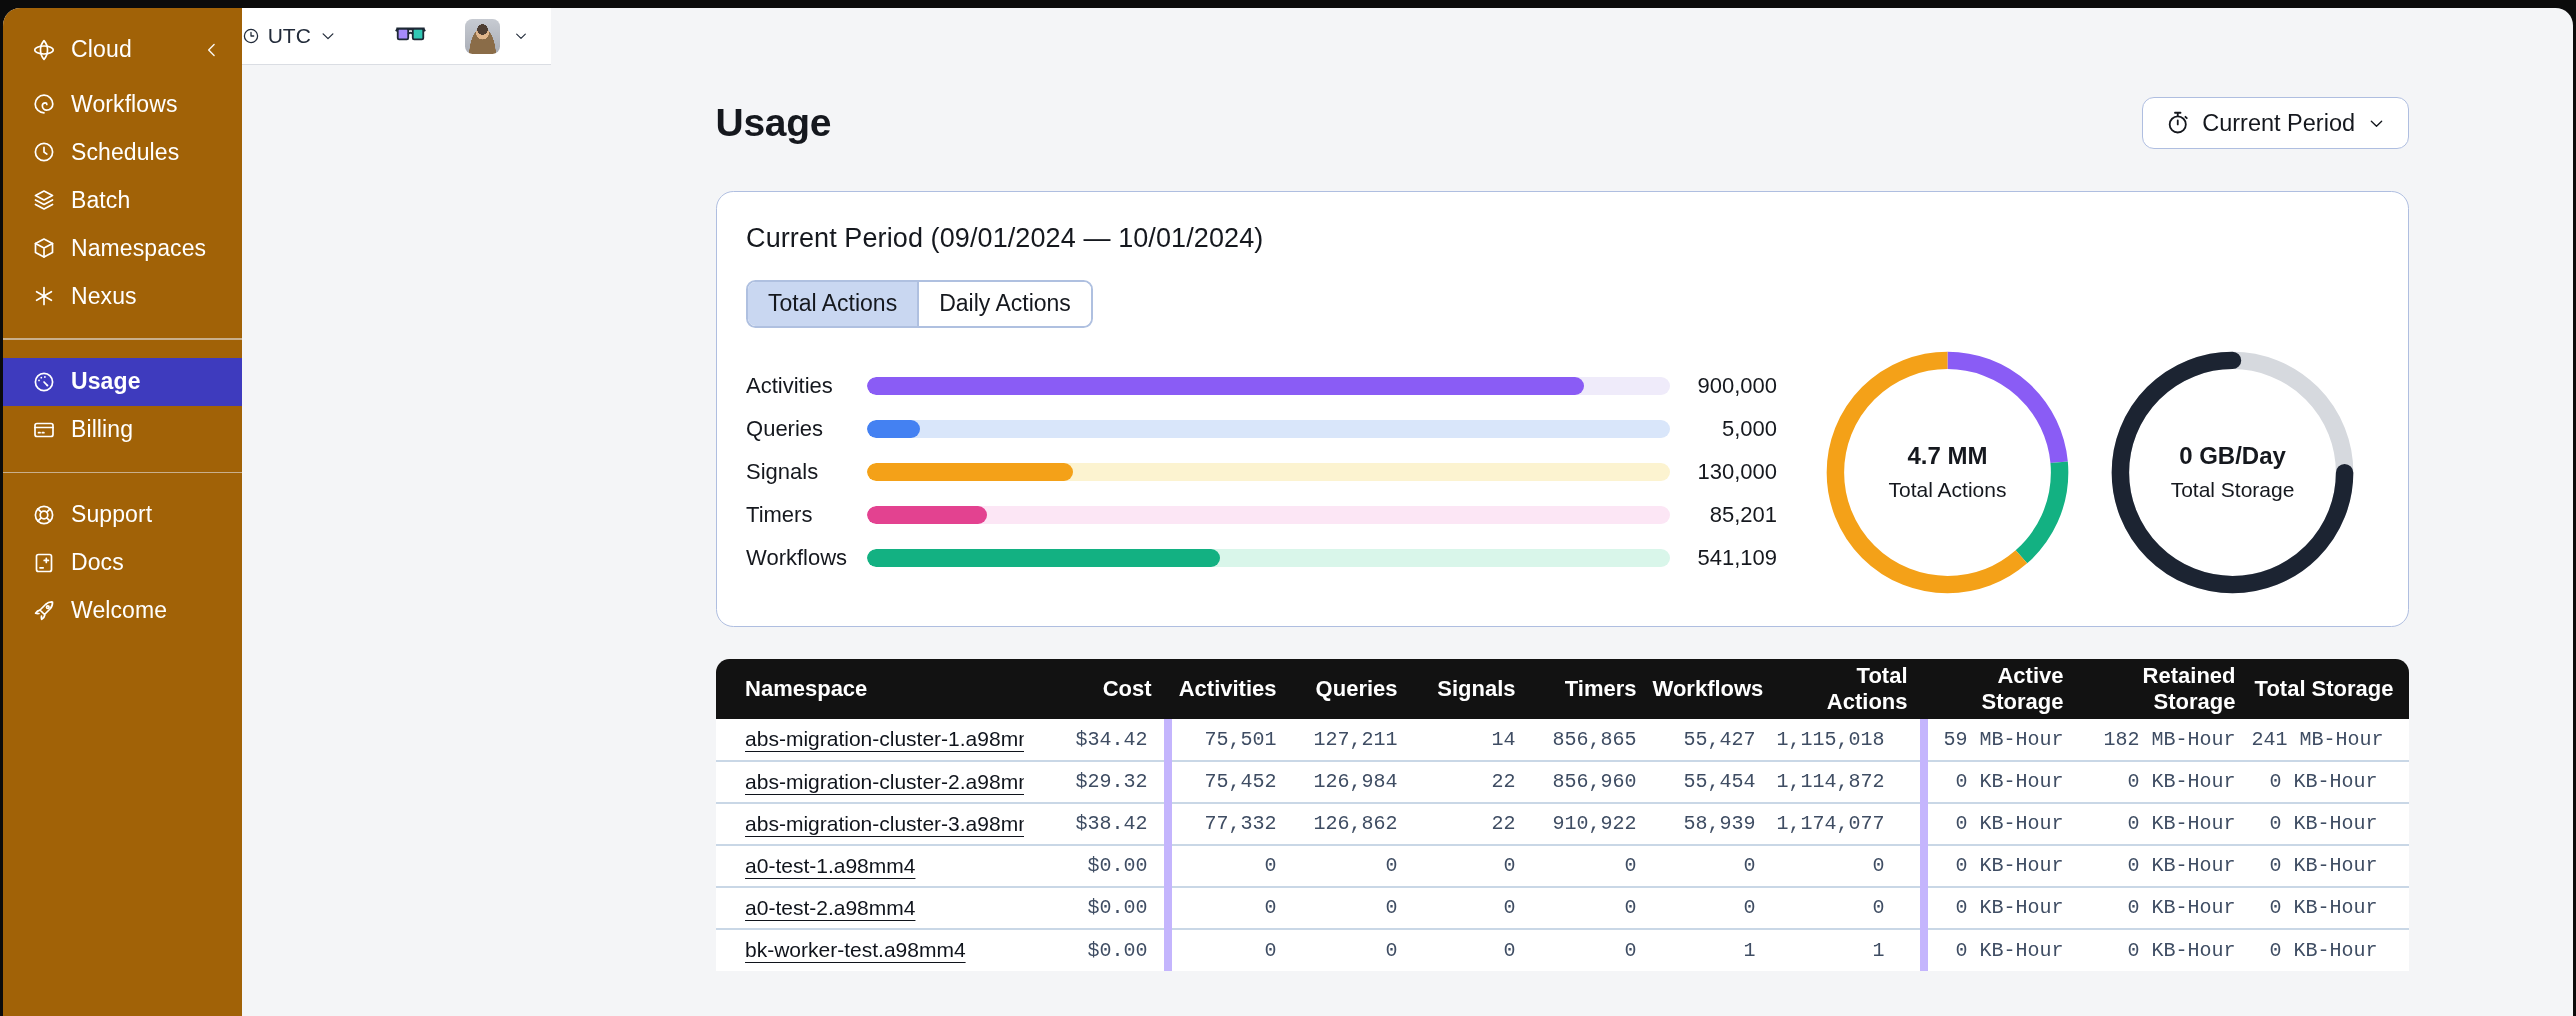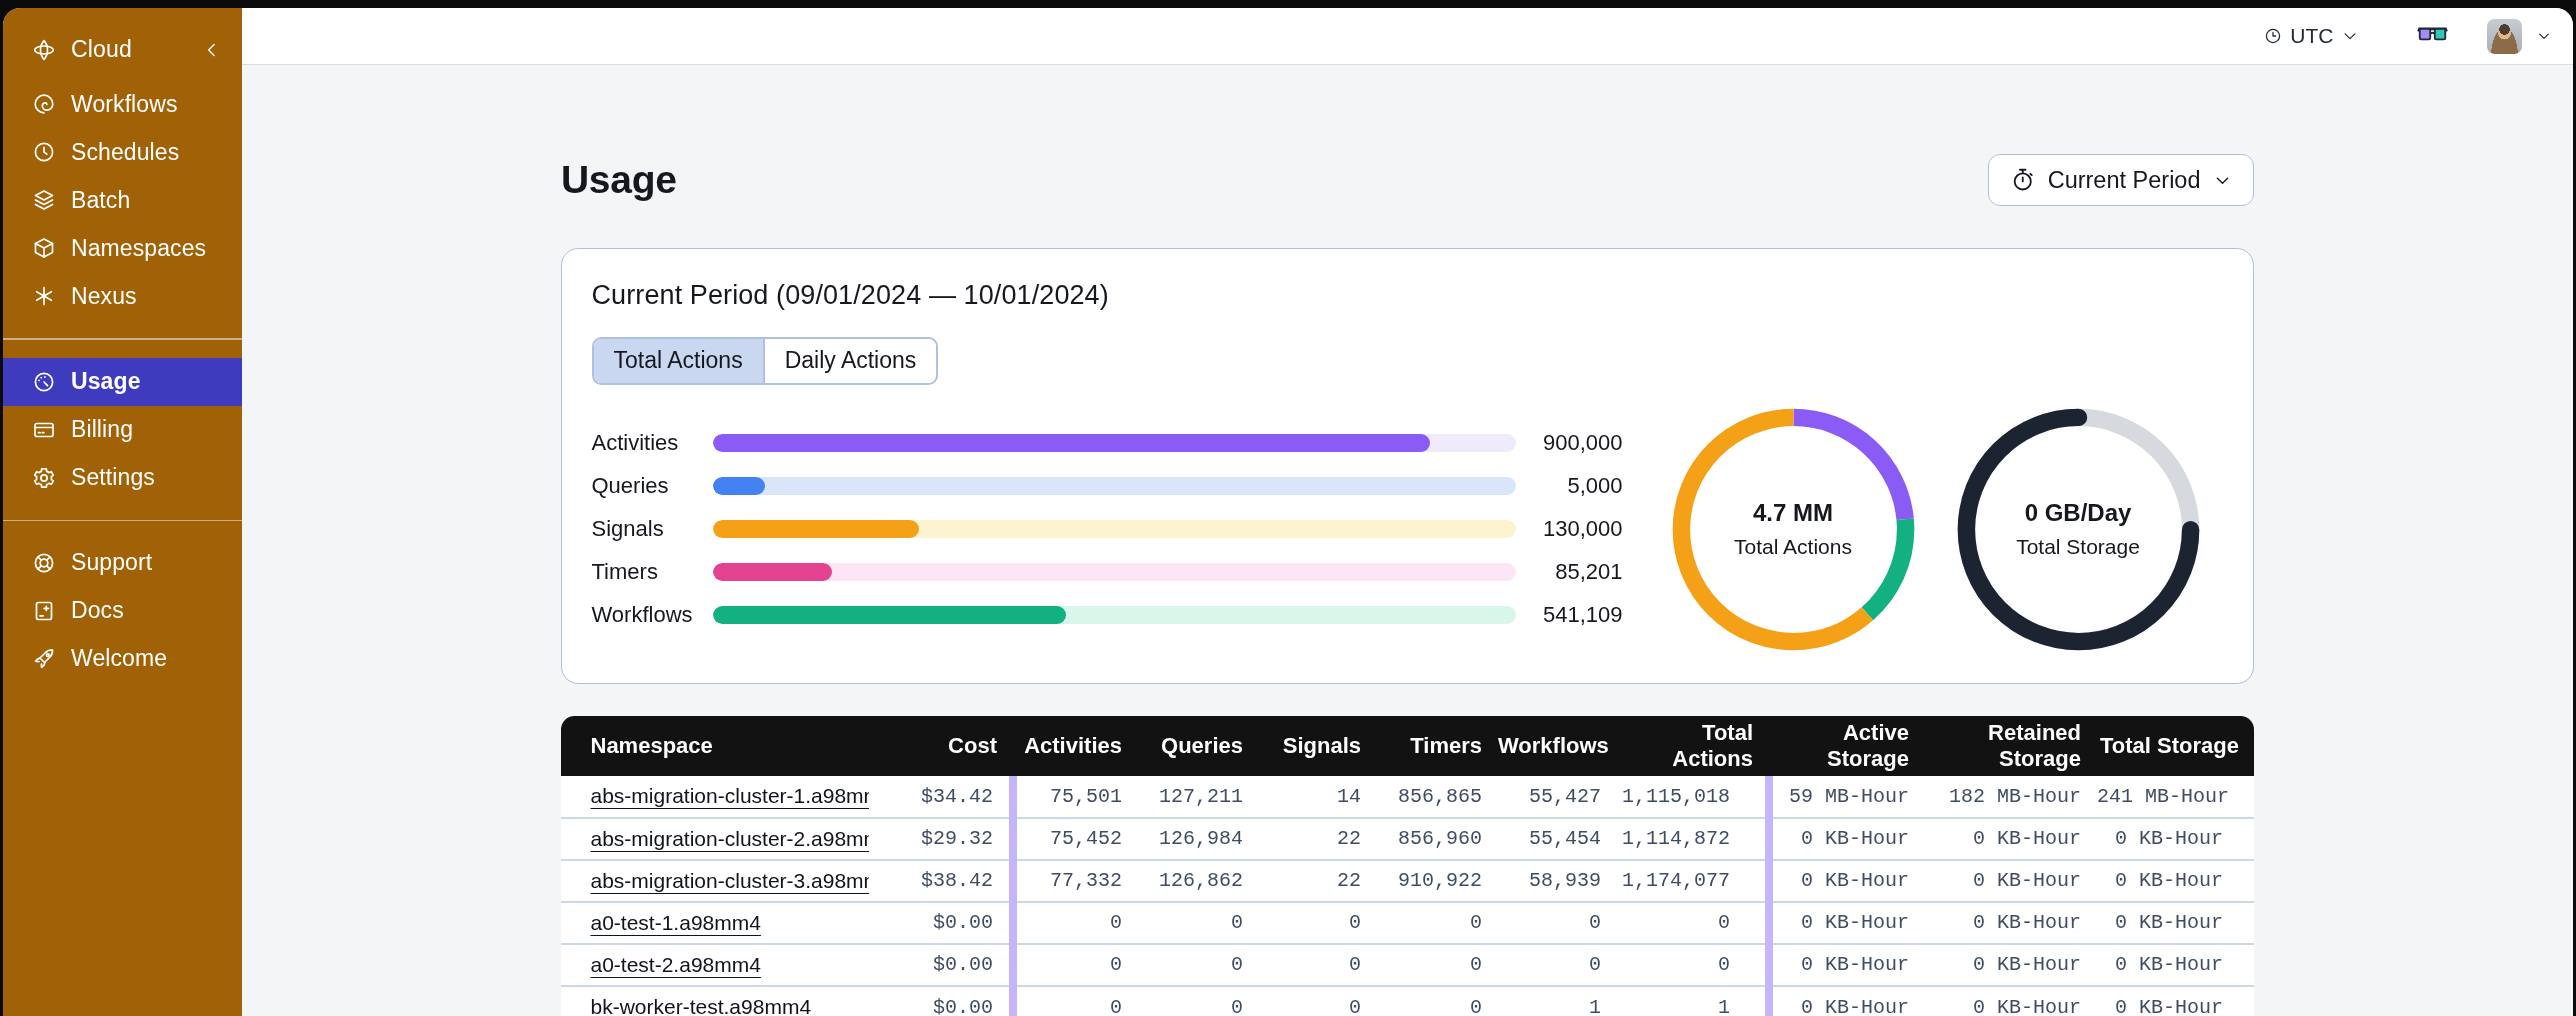--- a/index.html
+++ b/index.html
@@ -20,21 +20,21 @@
   .collapse svg, .nav-icon svg { display: block; width: 100%; height: 100%; }
   .nav-item { display: flex; align-items: center; height: 48px; padding: 0 16px 0 29.5px; cursor: pointer; }
   .nav-item.active { background: #3E3BBE; }
   .nav-item.active .nav-label { font-weight: 700; }
   .nav-icon { width: 24px; height: 24px; flex: 0 0 24px; }
   .nav-label { font-size: 23px; margin-left: 14.8px; letter-spacing: 0.1px; }
   .nav-sep { height: 1.3px; background: rgba(235,238,250,.55); margin: 18px 0; }
   nav > .nav-item:first-child { margin-top: 9.4px; }
 
   
-  .main { flex: 1; display: flex; flex-direction: column; min-width: 0; }
+  .main { flex: 1; display: flex; flex-direction: row; min-width: 0; }
   .topbar {
     height: 57px; background: #fff; border-bottom: 1.3px solid #DADDE3;
     display: flex; align-items: center; justify-content: flex-end; padding-right: 21.5px;
   }
   .tz { display: flex; align-items: center; gap: 8px; cursor: pointer; color: #222B3A; }
   .tz .icon { width: 18px; height: 18px; }
   .tz-label { font-size: 21px; font-weight: 500; }
   .chev { width: 16px; height: 16px; color: #222B3A; }
   .icon svg { display: block; width: 100%; height: 100%; }
   .glasses-btn { background: none; border: none; cursor: pointer; margin-left: 58px; width: 31px; height: 21.5px; }
@@ -184,29 +184,20 @@
         </div>
         <div class="nav-item">
           <span class="nav-icon">
             <svg viewBox="0 0 24 24" fill="none" stroke="currentColor" stroke-width="1.7" stroke-linecap="round" stroke-linejoin="round">
               <rect x="3" y="5.5" width="18" height="13" rx="2"></rect>
               <path d="M3 9.5h18"></path>
               <path d="M6.5 14.7h1.6m2.2 0h1.6"></path>
             </svg>
           </span>
           <span class="nav-label">Billing</span>
-        </div>
-        <div class="nav-item">
-          <span class="nav-icon">
-            <svg viewBox="0 0 24 24" fill="none" stroke="currentColor" stroke-width="1.7" stroke-linecap="round" stroke-linejoin="round">
-              <path d="M19.3 13.3a7.4 7.4 0 0 0 0-2.6l2-1.55-2-3.46-2.36 1a7.4 7.4 0 0 0-2.24-1.3L14.3 2.9h-4.6l-.4 2.49a7.4 7.4 0 0 0-2.24 1.3l-2.36-1-2 3.46 2 1.55a7.4 7.4 0 0 0 0 2.6l-2 1.55 2 3.46 2.36-1a7.4 7.4 0 0 0 2.24 1.3l.4 2.49h4.6l.4-2.49a7.4 7.4 0 0 0 2.24-1.3l2.36 1 2-3.46Z"></path>
-              <circle cx="12" cy="12" r="3.1"></circle>
-            </svg>
-          </span>
-          <span class="nav-label">Settings</span>
         </div>
         <div class="nav-sep"></div>
         <div class="nav-item">
           <span class="nav-icon">
             <svg viewBox="0 0 24 24" fill="none" stroke="currentColor" stroke-width="1.7" stroke-linecap="round" stroke-linejoin="round">
               <circle cx="12" cy="12" r="8.6"></circle>
               <circle cx="12" cy="12" r="3.8"></circle>
               <path d="M5.9 5.9l3.3 3.3M18.1 5.9l-3.3 3.3M5.9 18.1l3.3-3.3M18.1 18.1l-3.3-3.3"></path>
             </svg>
           </span>

